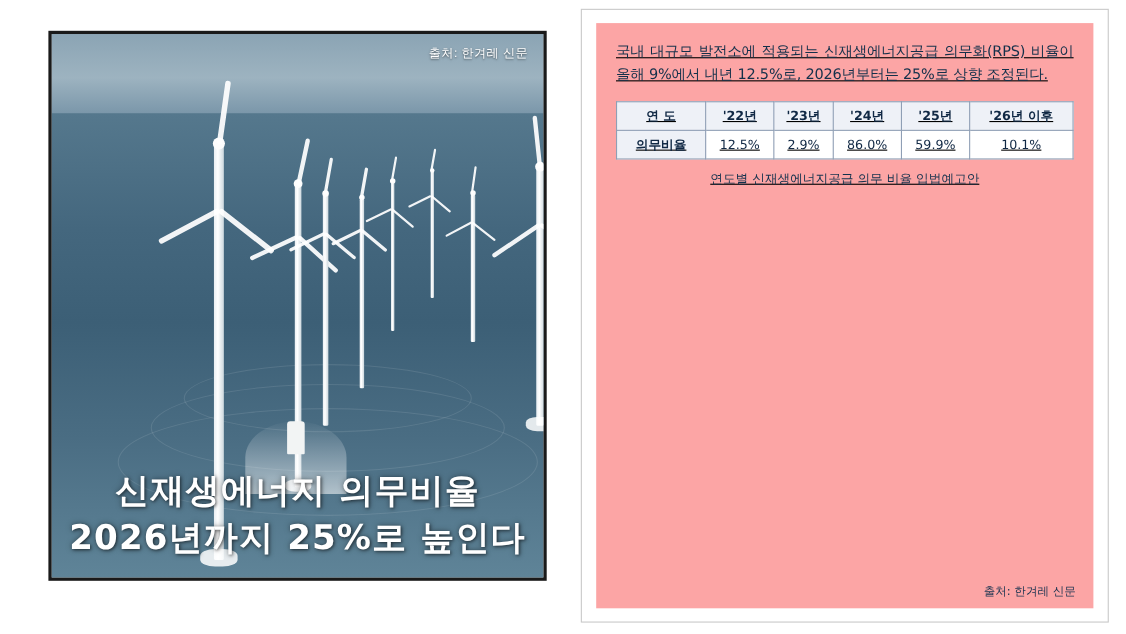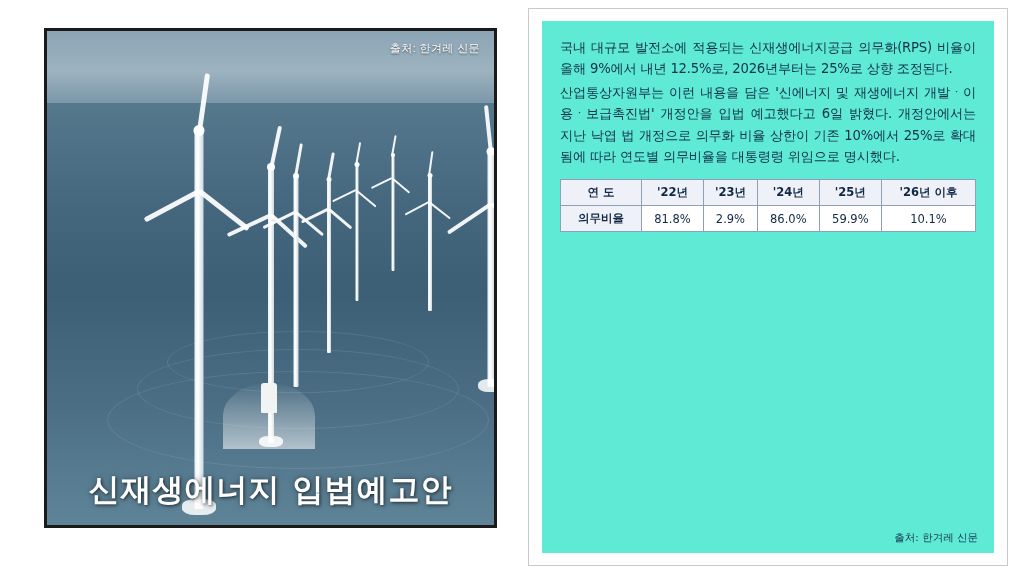--- a/index.html
+++ b/index.html
@@ -127,24 +127,25 @@
     width: 480px;
     height: 558px;
     background: #ffffff;
     border: 1px solid #c9c9c9;
     box-sizing: border-box;
     padding: 12px 13px;
   }
   .article-inner {
     width: 100%;
     height: 100%;
-    background: #5eead4;
+    background: #fca5a5;
     box-sizing: border-box;
     padding: 16px 18px 10px 18px;
     position: relative;
+    text-decoration: underline;
   }
   .article-body {
     color: #13304a;
     font-family: "DejaVu Sans", sans-serif;
     font-size: 13.2px;
     line-height: 1.62;
     letter-spacing: -0.2px;
     text-align: justify;
   }
   .article-body p { margin: 0 0 2px 0; }
@@ -265,51 +266,52 @@
     <div class="hub" style="top:12px;width:5px;height:5px;"></div>
     <div class="blade" style="left:23px;top:-10px;width:2px;height:25px;transform:rotate(8deg);"></div>
     <div class="blade" style="left:23px;top:14px;width:2px;height:27px;transform:rotate(128deg);"></div>
     <div class="blade" style="left:23px;top:14px;width:2px;height:27px;transform:rotate(-118deg);"></div>
   </div>
 
   <div class="wake" style="left:176px;top:352px;width:92px;height:66px;"></div>
   <div class="boat" style="left:214px;top:352px;width:16px;height:30px;"></div>
 
   <div class="headline">
-    <div>신재생에너지 입법예고안</div>
+    <div>신재생에너지 의무비율</div>
+    <div>2026년까지 25%로 높인다</div>
   </div>
 </div>
 
 <div class="article-panel">
   <div class="article-inner">
 
     <div class="article-body">
       <p>국내 대규모 발전소에 적용되는 신재생에너지공급 의무화(RPS) 비율이 올해 9%에서 내년 12.5%로, 2026년부터는 25%로 상향 조정된다.</p>
-      <p>산업통상자원부는 이런 내용을 담은 '신에너지 및 재생에너지 개발ㆍ이용ㆍ보급촉진법' 개정안을 입법 예고했다고 6일 밝혔다. 개정안에서는 지난 낙엽 법 개정으로 의무화 비율 상한이 기존 10%에서 25%로 확대됨에 따라 연도별 의무비율을 대통령령 위임으로 명시했다.</p>
     </div>
 
     <table class="rps">
       <thead>
         <tr>
           <th>연 도</th>
           <th>'22년</th>
           <th>'23년</th>
           <th>'24년</th>
           <th>'25년</th>
           <th>'26년 이후</th>
         </tr>
       </thead>
       <tbody>
         <tr>
           <th>의무비율</th>
-          <td>81.8%</td>
+          <td>12.5%</td>
           <td>2.9%</td>
           <td>86.0%</td>
           <td>59.9%</td>
           <td>10.1%</td>
         </tr>
       </tbody>
     </table>
 
+    <div class="caption">연도별 신재생에너지공급 의무 비율 입법예고안</div>
 
     <div class="article-source">출처: 한겨레 신문</div>
   </div>
 </div>
 
 </body></html>

